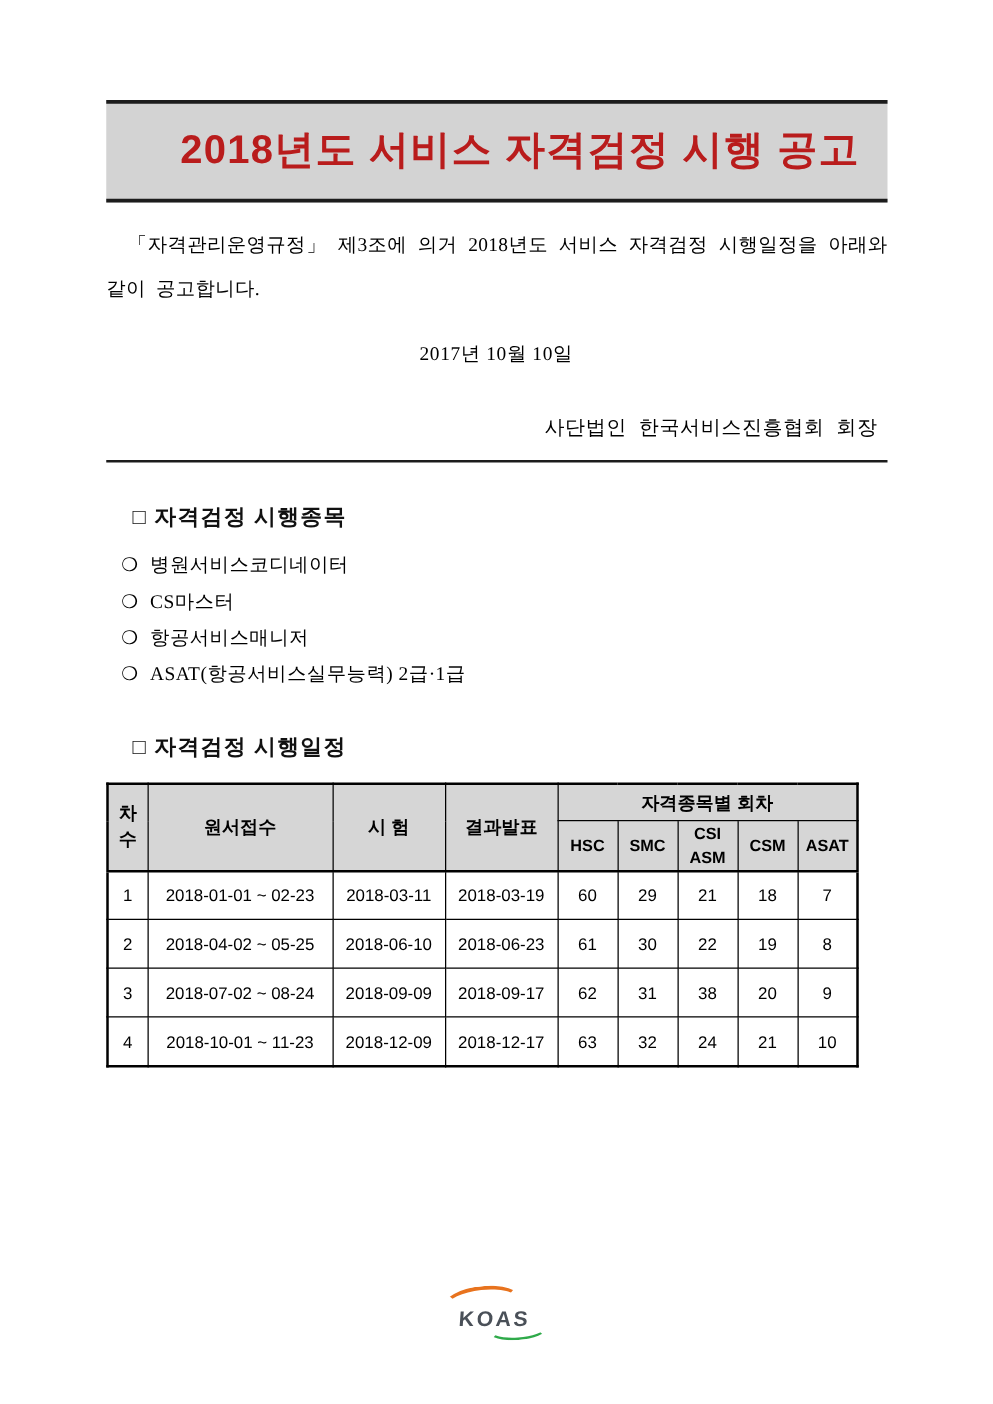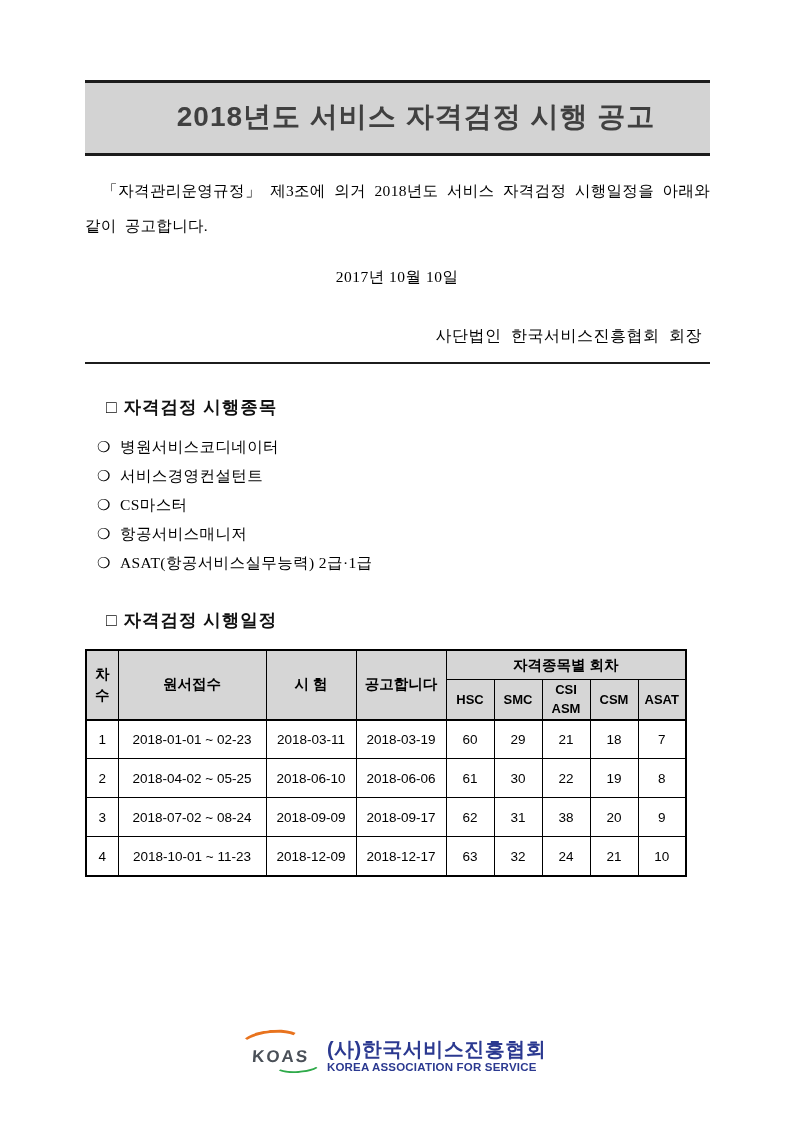--- a/index.html
+++ b/index.html
@@ -18,23 +18,23 @@
     margin: 80px 84px 0 85px;
     border-top: 3px solid #1c1c1c;
     border-bottom: 3px solid #1c1c1c;
     background: #d3d3d3;
     text-align: center;
     padding: 15px 0 17px 0;
   }
   .title-banner h1 {
     font-family: "Liberation Sans", "DejaVu Sans", sans-serif;
     font-weight: bold;
-    font-size: 28px;
+    font-size: 32px;
     letter-spacing: 1px;
-    color: #404040;
+    color: #b91c1c;
     padding-left: 37px;
   }
 
   
   .intro {
     margin: 18px 84px 0 85px;
     font-size: 15.5px;
     line-height: 2.25;
     text-align: justify;
     text-indent: 17px;
@@ -194,21 +194,20 @@
   <p class="date-line">2017년 10월 10일</p>
 
   <p class="signature-line">사단법인 한국서비스진흥협회 회장</p>
 
   <hr class="bottom-rule">
 
   <section>
     <h2 class="section-heading">□ 자격검정 시행종목</h2>
     <ul class="subject-list">
       <li><span class="bullet">❍</span><span>병원서비스코디네이터</span></li>
-      <li><span class="bullet">❍</span><span>서비스경영컨설턴트</span></li>
       <li><span class="bullet">❍</span><span>CS마스터</span></li>
       <li><span class="bullet">❍</span><span>항공서비스매니저</span></li>
       <li><span class="bullet">❍</span><span>ASAT(항공서비스실무능력) 2급·1급</span></li>
     </ul>
   </section>
 
   <section>
     <h2 class="section-heading">□ 자격검정 시행일정</h2>
 
     <table class="schedule-table">
@@ -222,21 +221,21 @@
           <col class="col-sub">
           <col class="col-sub">
           <col class="col-sub">
       </colgroup>
       <thead>
         <tr class="grouphead">
           <th rowspan="2" class="pre">차
 수</th>
           <th rowspan="2">원서접수</th>
           <th rowspan="2">시 험</th>
-          <th rowspan="2">공고합니다</th>
+          <th rowspan="2">결과발표</th>
           <th colspan="5">자격종목별 회차</th>
         </tr>
         <tr class="subhead">
           <th>HSC</th>
           <th>SMC</th>
           <th class="pre">CSI
 ASM</th>
           <th>CSM</th>
           <th>ASAT</th>
         </tr>
@@ -250,21 +249,21 @@
           <td>60</td>
           <td>29</td>
           <td>21</td>
           <td>18</td>
           <td>7</td>
         </tr>
         <tr>
           <td>2</td>
           <td>2018-04-02 ~ 05-25</td>
           <td>2018-06-10</td>
-          <td>2018-06-06</td>
+          <td>2018-06-23</td>
           <td>61</td>
           <td>30</td>
           <td>22</td>
           <td>19</td>
           <td>8</td>
         </tr>
         <tr>
           <td>3</td>
           <td>2018-07-02 ~ 08-24</td>
           <td>2018-09-09</td>
@@ -289,19 +288,15 @@
       </tbody>
     </table>
   </section>
 
   <div class="footer-logo">
     <div class="koas-mark">
       <span class="arc-orange"></span>
       <span class="koas-text">KOAS</span>
       <span class="arc-green"></span>
     </div>
-    <div class="org-names">
-      <div class="org-kr">(사)한국서비스진흥협회</div>
-      <div class="org-en">KOREA ASSOCIATION FOR SERVICE</div>
-    </div>
   </div>
 
 </div>
 
 </body></html>

